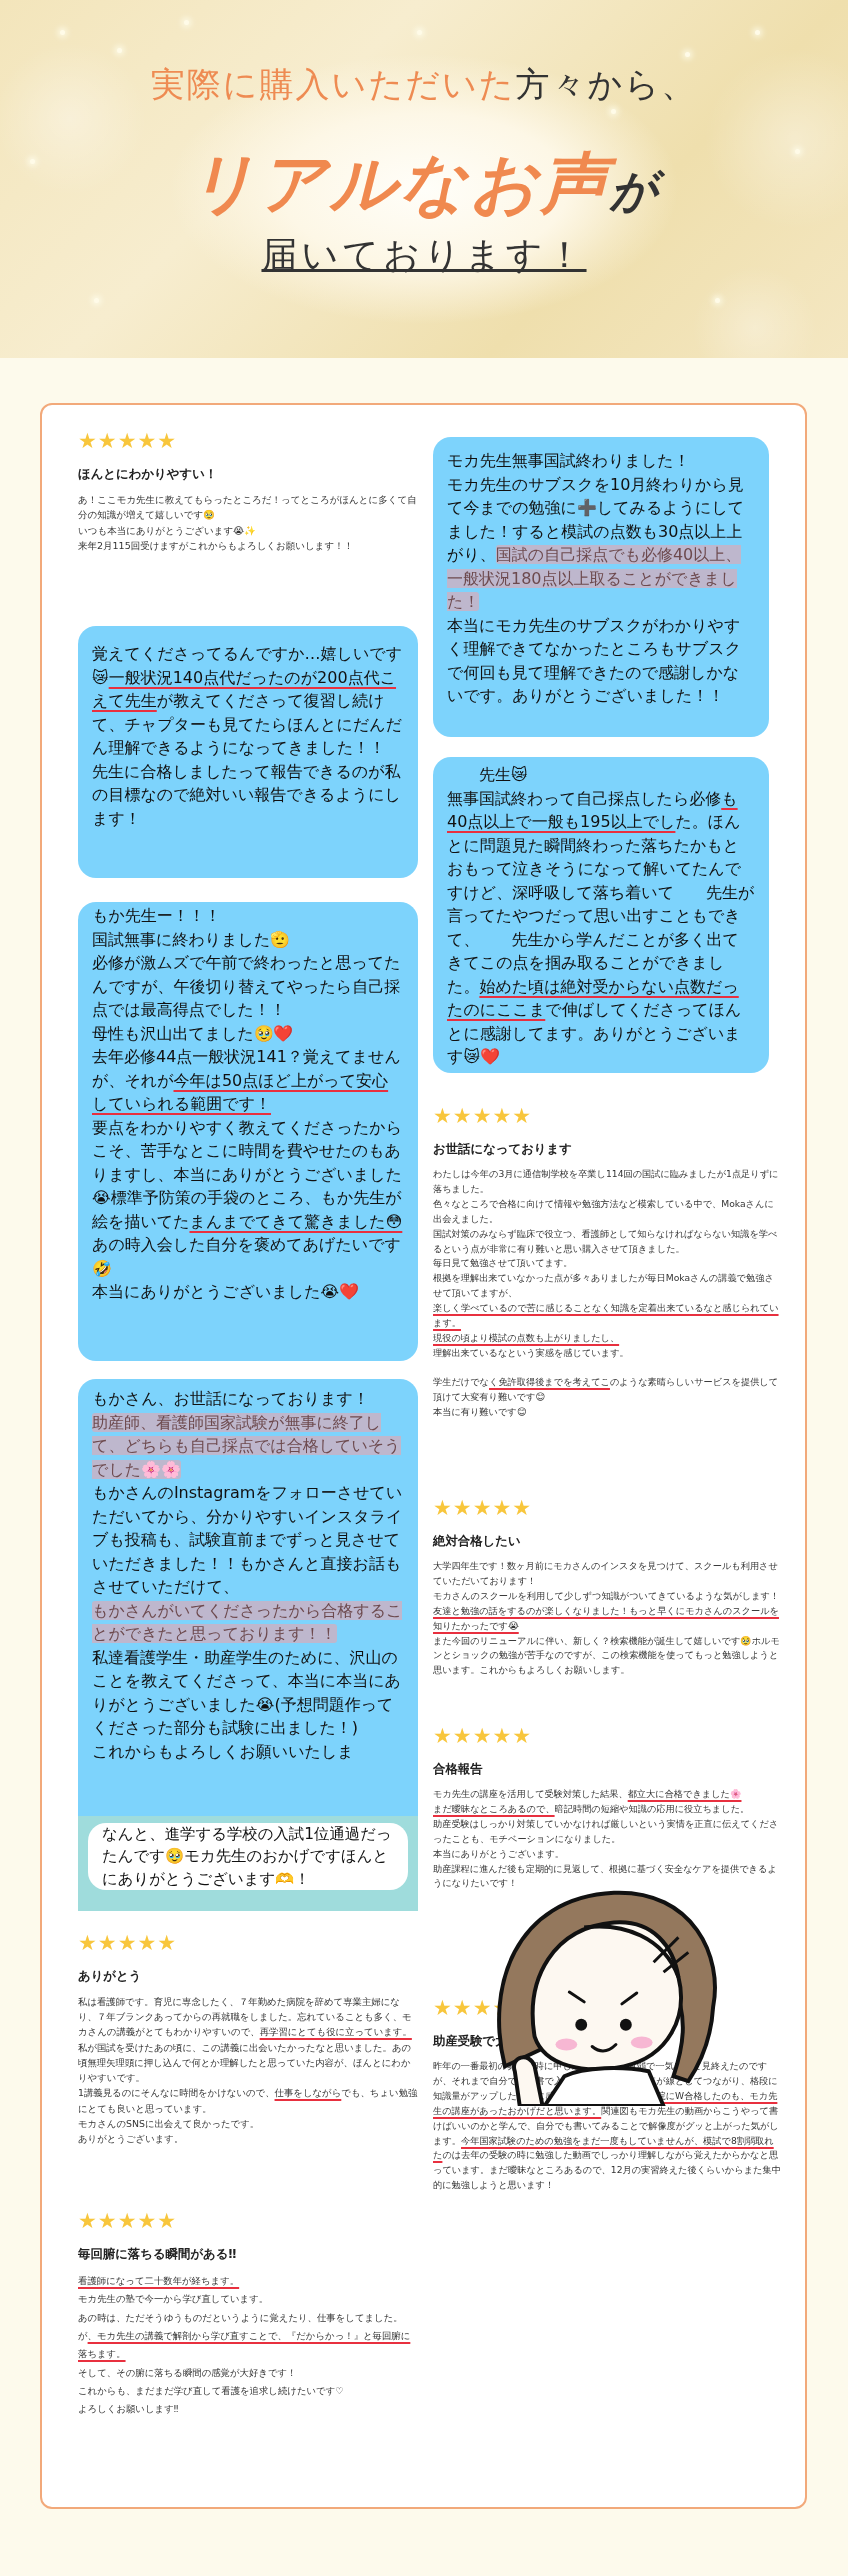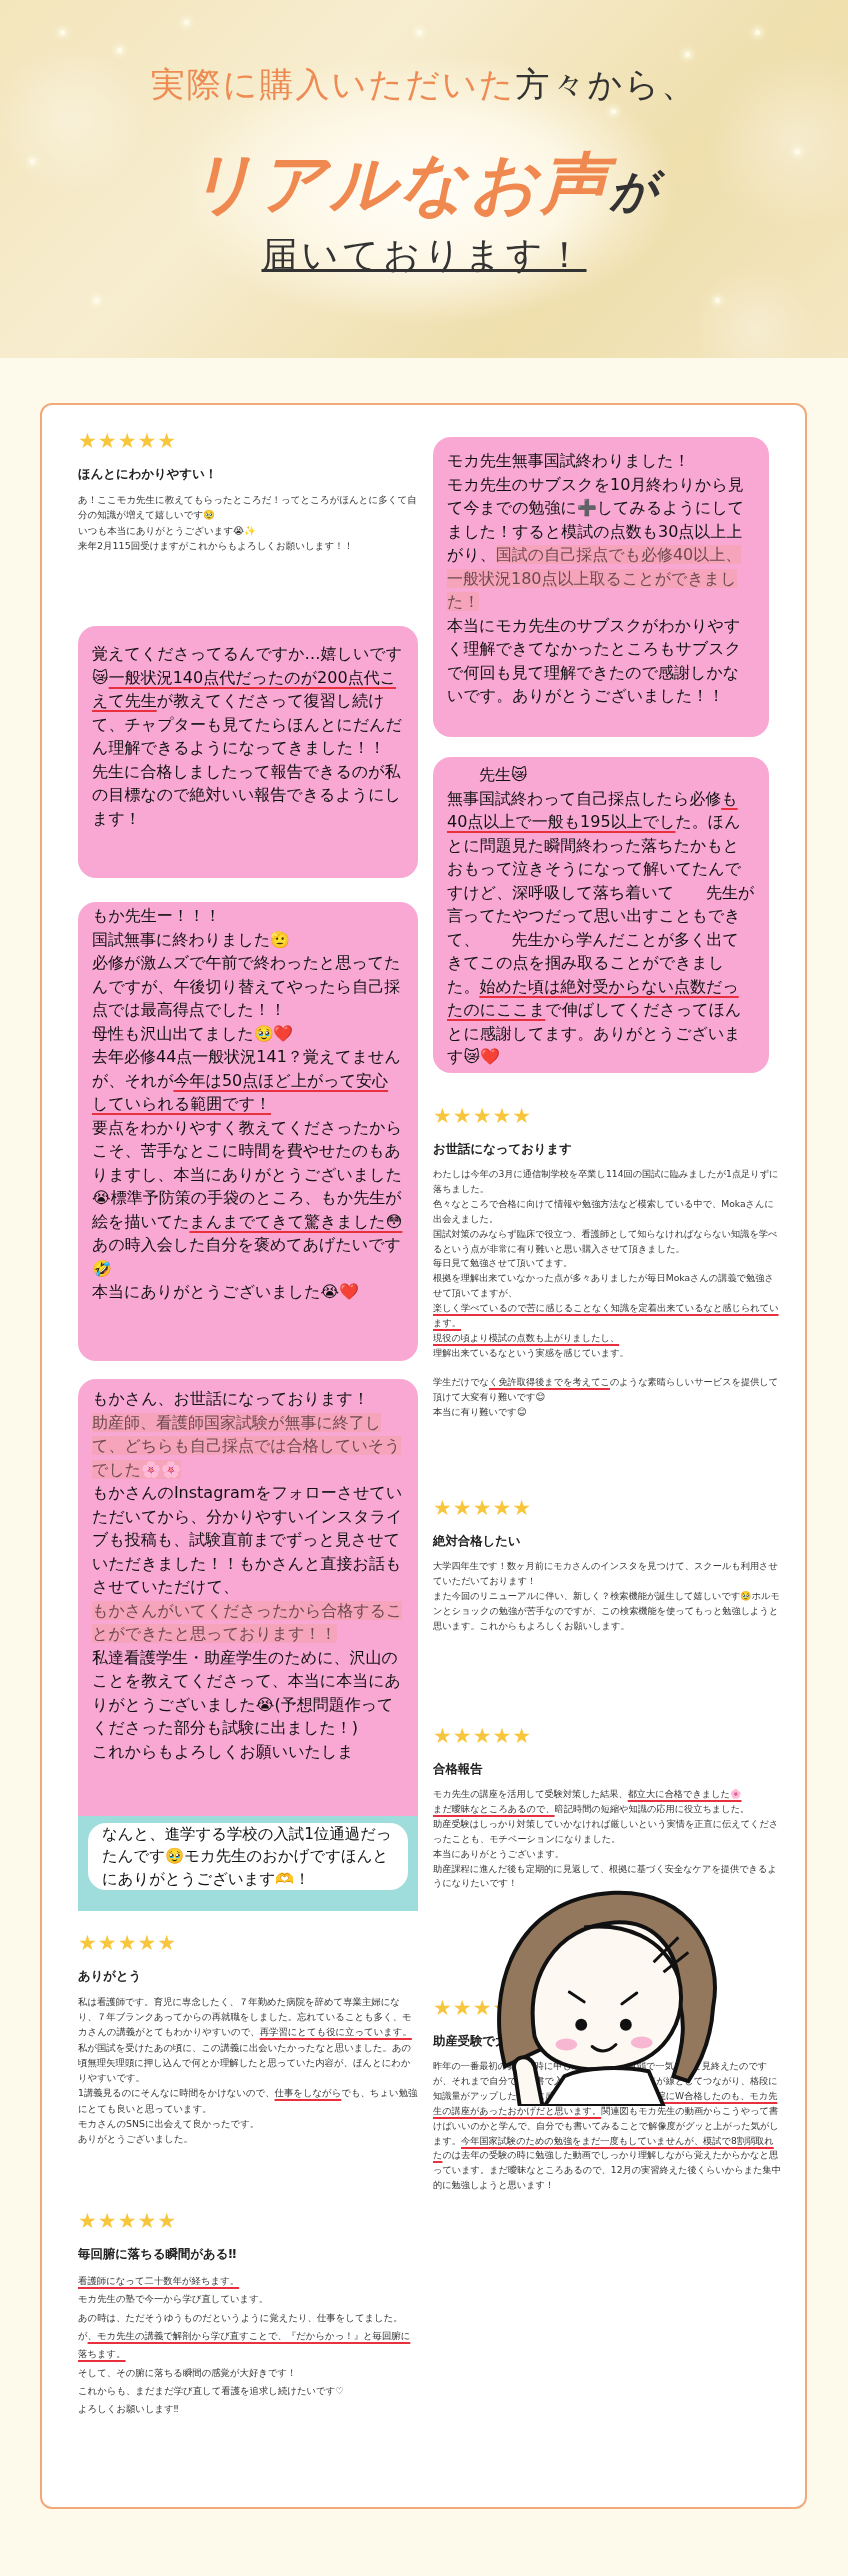--- a/index.html
+++ b/index.html
@@ -39,21 +39,21 @@
   .col-right { left: 391px; width: 366px; }
 
   .stars { color: #f8c63c; font-size: 21px; letter-spacing: 1px; line-height: 1; }
   .review-title { font-weight: bold; font-size: 12.4px; margin-top: 14px; color: #222; }
   .review-body { font-size: 10px; line-height: 1.62; margin-top: 9px; color: #333; }
   .review-body p { margin: 0; }
   .u { text-decoration: underline; text-decoration-color: #e8303f; text-decoration-thickness: 2px; text-underline-offset: 3px; }
   .hl { background: rgba(244,160,165,0.55); color: #6d4a4e; border-radius: 3px; }
 
   .bubble {
-    background: #f9a8d4; border-radius: 18px; padding: 16px 14px;
+    background: #7dd3fc; border-radius: 18px; padding: 16px 14px;
     font-size: 16px; line-height: 1.47; color: #111;
     position: absolute;
   }
   .bubble p { margin: 0; }
   .bubble .u { text-underline-offset: 4px; }
 
   .teal-box { position: absolute; background: #9fdcdc; padding: 7px 10px; }
   .teal-inner { background: #fff; border-radius: 18px; padding: 0 14px; font-size: 15.4px; line-height: 1.45; color: #111; }
 
   .block { position: absolute; }
@@ -126,21 +126,21 @@
     </div>
 
     <div class="block" style="left:0;top:1528px;width:340px">
       <div class="stars">★★★★★</div>
       <div class="review-title">ありがとう</div>
       <div class="review-body" style="font-size:9.4px">
         <p><span>私は看護師です。育児に専念したく、７年勤めた病院を辞めて専業主婦になり、７年ブランクあってからの再就職をしました。忘れていることも多く、モカさんの講義がとてもわかりやすいので、</span><span class="u">再学習にとても役に立っています。</span></p>
         <p>私が国試を受けたあの頃に、この講義に出会いたかったなと思いました。あの頃無理矢理頭に押し込んで何とか理解したと思っていた内容が、ほんとにわかりやすいです。</p>
         <p><span>1講義見るのにそんなに時間をかけないので、</span><span class="u">仕事をしながら</span><span>でも、ちょい勉強にとても良いと思っています。</span></p>
         <p>モカさんのSNSに出会えて良かったです。</p>
-        <p>ありがとうございました。</p>
+        <p>ありがとうございます。</p>
       </div>
     </div>
 
     <div class="block" style="left:0;top:1806px;width:340px">
       <div class="stars">★★★★★</div>
       <div class="review-title">毎回腑に落ちる瞬間がある‼</div>
       <div class="review-body" style="font-size:9.4px;line-height:1.95">
         <p><span class="u">看護師になって二十数年が経ちます。</span></p>
         <p>モカ先生の塾で今一から学び直しています。</p>
         <p>あの時は、ただそうゆうものだというように覚えたり、仕事をしてました。</p>
@@ -180,20 +180,21 @@
         <p style="margin-top:14px"><span>学生だけでな</span><span class="u">く免許取得後までを考えてこ</span><span>のような素晴らしいサービスを提供して頂けて大変有り難いです😊</span></p>
         <p>本当に有り難いです😊</p>
       </div>
     </div>
 
     <div class="block" style="left:0;top:1093px;width:348px">
       <div class="stars">★★★★★</div>
       <div class="review-title">絶対合格したい</div>
       <div class="review-body" style="font-size:9.2px">
         <p>大学四年生です！数ヶ月前にモカさんのインスタを見つけて、スクールも利用させていただいております！</p>
+        <p><span>モカさんのスクールを利用して少しずつ知識がついてきているような気がします！</span><span class="u">友達と勉強の話をするのが楽しくなりました！もっと早くにモカさんのスクールを知りたかったです😭</span></p>
         <p>また今回のリニューアルに伴い、新しく？検索機能が誕生して嬉しいです🥹ホルモンとショックの勉強が苦手なのですが、この検索機能を使ってもっと勉強しようと思います。これからもよろしくお願いします。</p>
       </div>
     </div>
 
     <div class="block" style="left:0;top:1321px;width:348px">
       <div class="stars">★★★★★</div>
       <div class="review-title">合格報告</div>
       <div class="review-body" style="font-size:9.2px">
         <p><span>モカ先生の講座を活用して受験対策した結果、</span><span class="u">都立大に合格できました🌸</span></p>
         <p><span class="u">まだ曖昧なところあるので、</span><span>暗記時間の短縮や知識の応用に役立ちました。</span></p>

